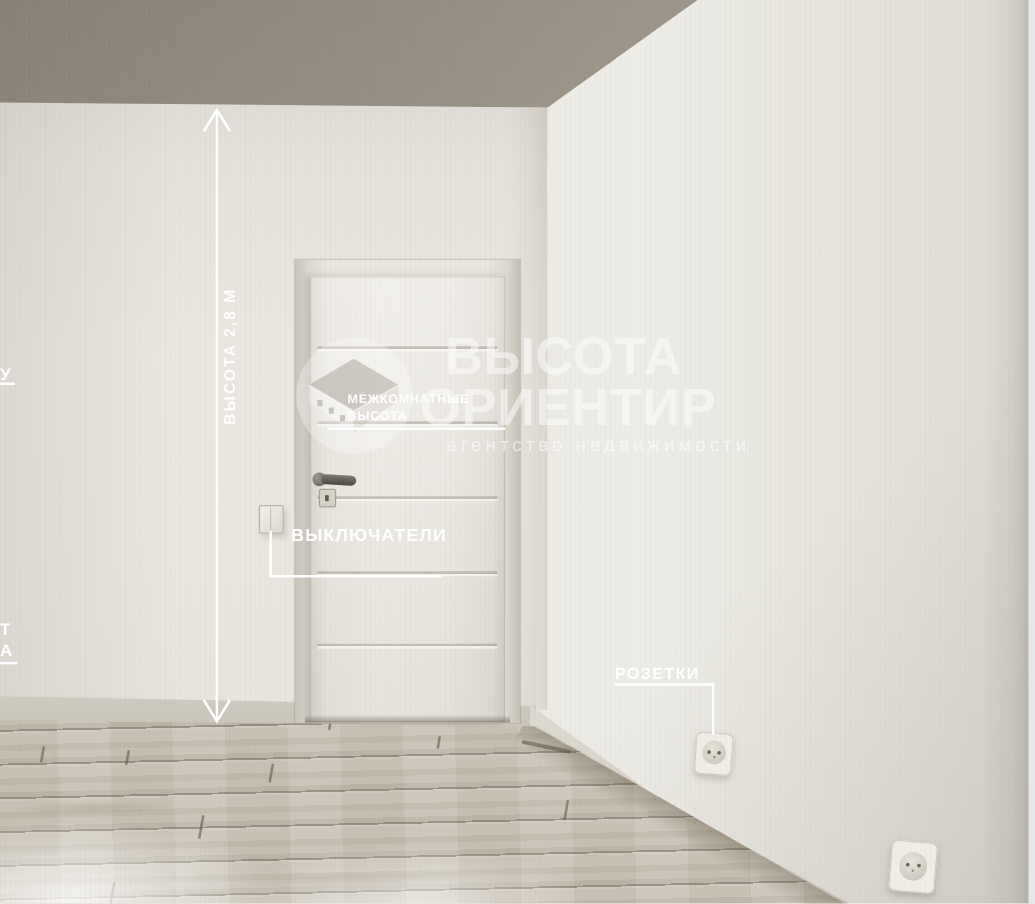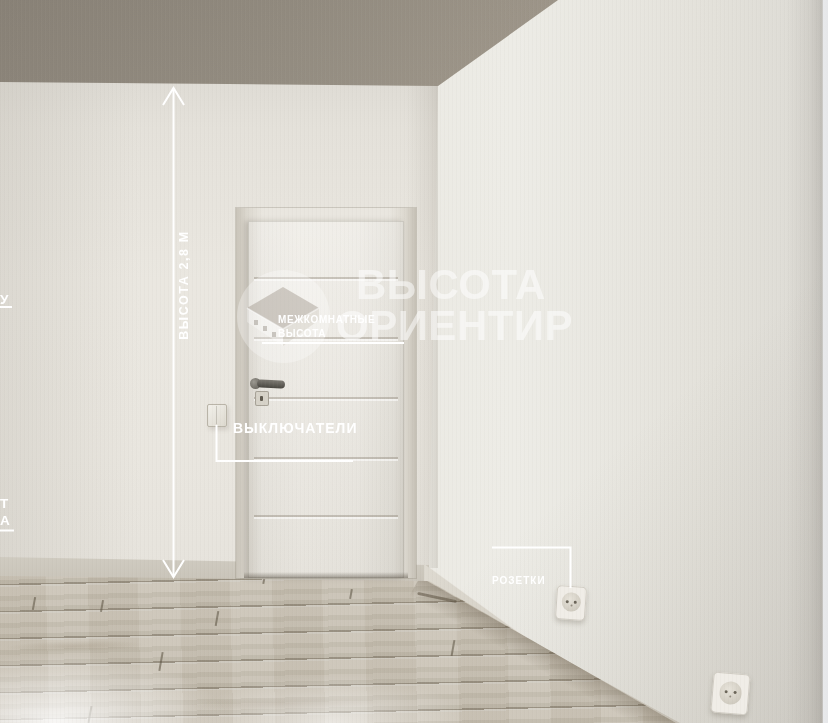--- a/index.html
+++ b/index.html
@@ -94,21 +94,21 @@
   .wm-title{color:rgba(255,255,255,0.52);font-size:42px;font-weight:700;letter-spacing:0.5px;line-height:1;white-space:nowrap;}
   .wm-t1{left:356px;top:264px;} .wm-t2{left:336px;top:305px;}
   .wm-sub{left:357px;top:348px;color:rgba(255,255,255,0.60);font-size:15px;letter-spacing:3.2px;white-space:nowrap;}
   
   .anno-svg{left:0;top:0;width:828px;height:723px;pointer-events:none;}
   .label{color:#ffffff;font-weight:700;white-space:nowrap;}
   .height-label{left:184px;top:285px;transform:translate(-50%,-50%) rotate(-90deg);
     font-size:12.5px;letter-spacing:1.6px;font-weight:700;color:#fff;white-space:nowrap;}
   .door-label{left:278px;top:313px;font-size:10px;letter-spacing:0.6px;line-height:13.5px;}
   .switch-label{left:233px;top:420px;font-size:14px;letter-spacing:1px;}
-  .socket-label{left:492px;top:531px;font-size:10px;letter-spacing:1px;margin-top:44px;}
+  .socket-label{left:492px;top:531px;font-size:13px;letter-spacing:1px;}
   .frag-top{left:0;top:292px;font-size:13.5px;letter-spacing:0.5px;}
   .frag-bottom{left:0;top:496px;font-size:13.5px;line-height:16.5px;letter-spacing:0.5px;}
 </style>
 </head>
 <body>
 
 <div class="stage">
 
   <div class="abs wall-front"></div>
   <div class="abs wall-right"></div>
@@ -174,20 +174,21 @@
       <polygon points="10,38 46,59 46,76 10,52" fill="rgba(255,255,255,0.30)"></polygon>
       <polygon points="46,59 82,38 82,50 46,76" fill="rgba(190,182,170,0.28)"></polygon>
       <polyline points="10,38 46,59 82,38" fill="none" stroke="rgba(255,255,255,0.5)" stroke-width="1.5"></polyline>
       <rect x="17" y="50" width="4" height="5" fill="rgba(110,100,88,0.32)"></rect>
       <rect x="26" y="56" width="4" height="5" fill="rgba(110,100,88,0.32)"></rect>
       <rect x="35" y="62" width="4" height="5" fill="rgba(110,100,88,0.32)"></rect>
     </svg>
   </div>
   <div class="abs wm-title wm-t1">ВЫСОТА</div>
   <div class="abs wm-title wm-t2">ОРИЕНТИР</div>
+  <div class="abs wm-sub">агентство недвижимости</div>
 
   <svg class="abs anno-svg" viewBox="0 0 828 723">
     <g stroke="#ffffff" stroke-width="2" fill="none">
       <path d="M173.5 89 V576"></path>
       <path d="M163 105 L173.5 88 L184 105"></path>
       <path d="M163 560 L173.5 577 L184 560"></path>
       <path d="M262 343 H404"></path>
       <path d="M216.5 425 V461 H353"></path>
       <path d="M492 547.5 H570.5 V588"></path>
       <path d="M0 307 H12"></path>

